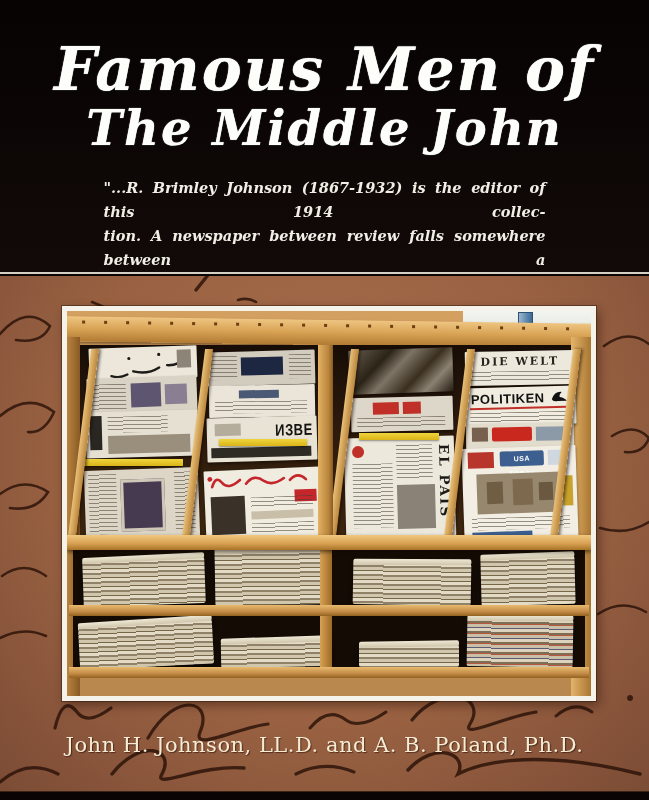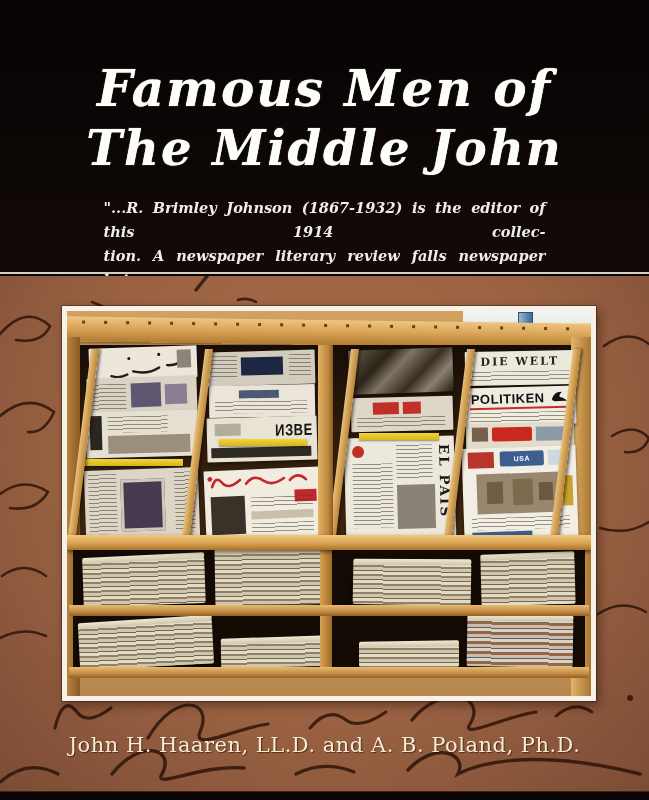--- a/index.html
+++ b/index.html
@@ -6,21 +6,21 @@
   html,body { width:649px; height:800px; }
   body { font-family:"DejaVu Serif", serif; background:#0b0606; overflow:hidden; }
   #cover { position:relative; width:649px; height:800px; }
 
   
   .top-black { position:absolute; top:0; left:0; width:649px; height:274px;
     background:linear-gradient(180deg,#070303 0%,#0d0706 60%,#120a08 100%);
     border-bottom:2px solid #d6cfc3; }
   .title { text-align:center; color:#fdfdfa; font-style:italic; font-weight:bold;
     letter-spacing:2px; text-shadow:0 0 1px #fff, 1px 1px 0 #000; }
-  .title-l1 { margin-top:60px; font-size:50px; line-height:58px; }
+  .title-l1 { margin-top:40px; font-size:60px; line-height:58px; }
   .title-l2 { font-size:48px; line-height:60px; }
   .quote { width:442px; margin:18px auto 0; color:#f1eee6; font-style:italic;
     font-weight:bold; font-size:14.5px; line-height:24px; word-spacing:3px; }
   .quote .jline { text-align:justify; text-align-last:justify; }
   .quote .lline { text-align:left; }
 
   
   .brown { position:absolute; top:276px; left:0; width:649px; height:515px;
     background:radial-gradient(ellipse at 50% 35%, #a76f4b 0%, #9a6242 55%, #86533a 85%, #7b4c34 100%); }
   .script-svg { position:absolute; top:0; left:0; width:649px; height:515px; }
@@ -95,21 +95,21 @@
 </head>
 <body>
 
 <div id="cover">
 
   <div class="top-black">
     <div class="title title-l1">Famous Men of</div>
     <div class="title title-l2">The Middle John</div>
     <div class="quote">
       <div class="jline">"...R. Brimley Johnson  (1867-1932) is the editor of this 1914 collec-</div>
-      <div class="jline">tion.   A newspaper literary review falls newspaper between  a</div>
+      <div class="jline">tion.   A newspaper between review falls somewhere between  a</div>
       <div class="lline">literary criticism and a publisher..."</div>
     </div>
   </div>
 
   <div class="brown">
 
     <svg class="script-svg" viewBox="0 0 649 515" preserveAspectRatio="none" fill="none" stroke="#2b1208" stroke-width="2.6" stroke-linecap="round" opacity="0.82">
       <path d="M196,14 l16,-20" stroke-width="3.4"></path>
       <path d="M92,26 l12,5"></path>
       <path d="M238,24 q10,-3 18,2"></path>
@@ -283,17 +283,17 @@
         </div>
         <div class="stack" style="left:400px;top:308px;width:106px;height:48px;transform:rotate(1deg);
              background:repeating-linear-gradient(to bottom,#ddd3bc 0 3px,#7c6f55 3px 5px,#b8573f 5px 6px,#c9bfa6 6px 9px,#5c5a74 9px 10px)">
           <div class="stack-top"></div>
         </div>
 
         <div class="shelf-board" style="top:356px"></div>
       </div>
     </div>
 
-    <div class="authors">John H. Haaren, LL.D. and A. B. Poland, Ph.D.</div>
+    <div class="authors">John H. Johnson, LL.D. and A. B. Poland, Ph.D.</div>
   </div>
 
   <div class="bottom-black"></div>
 </div>
 
 </body></html>

